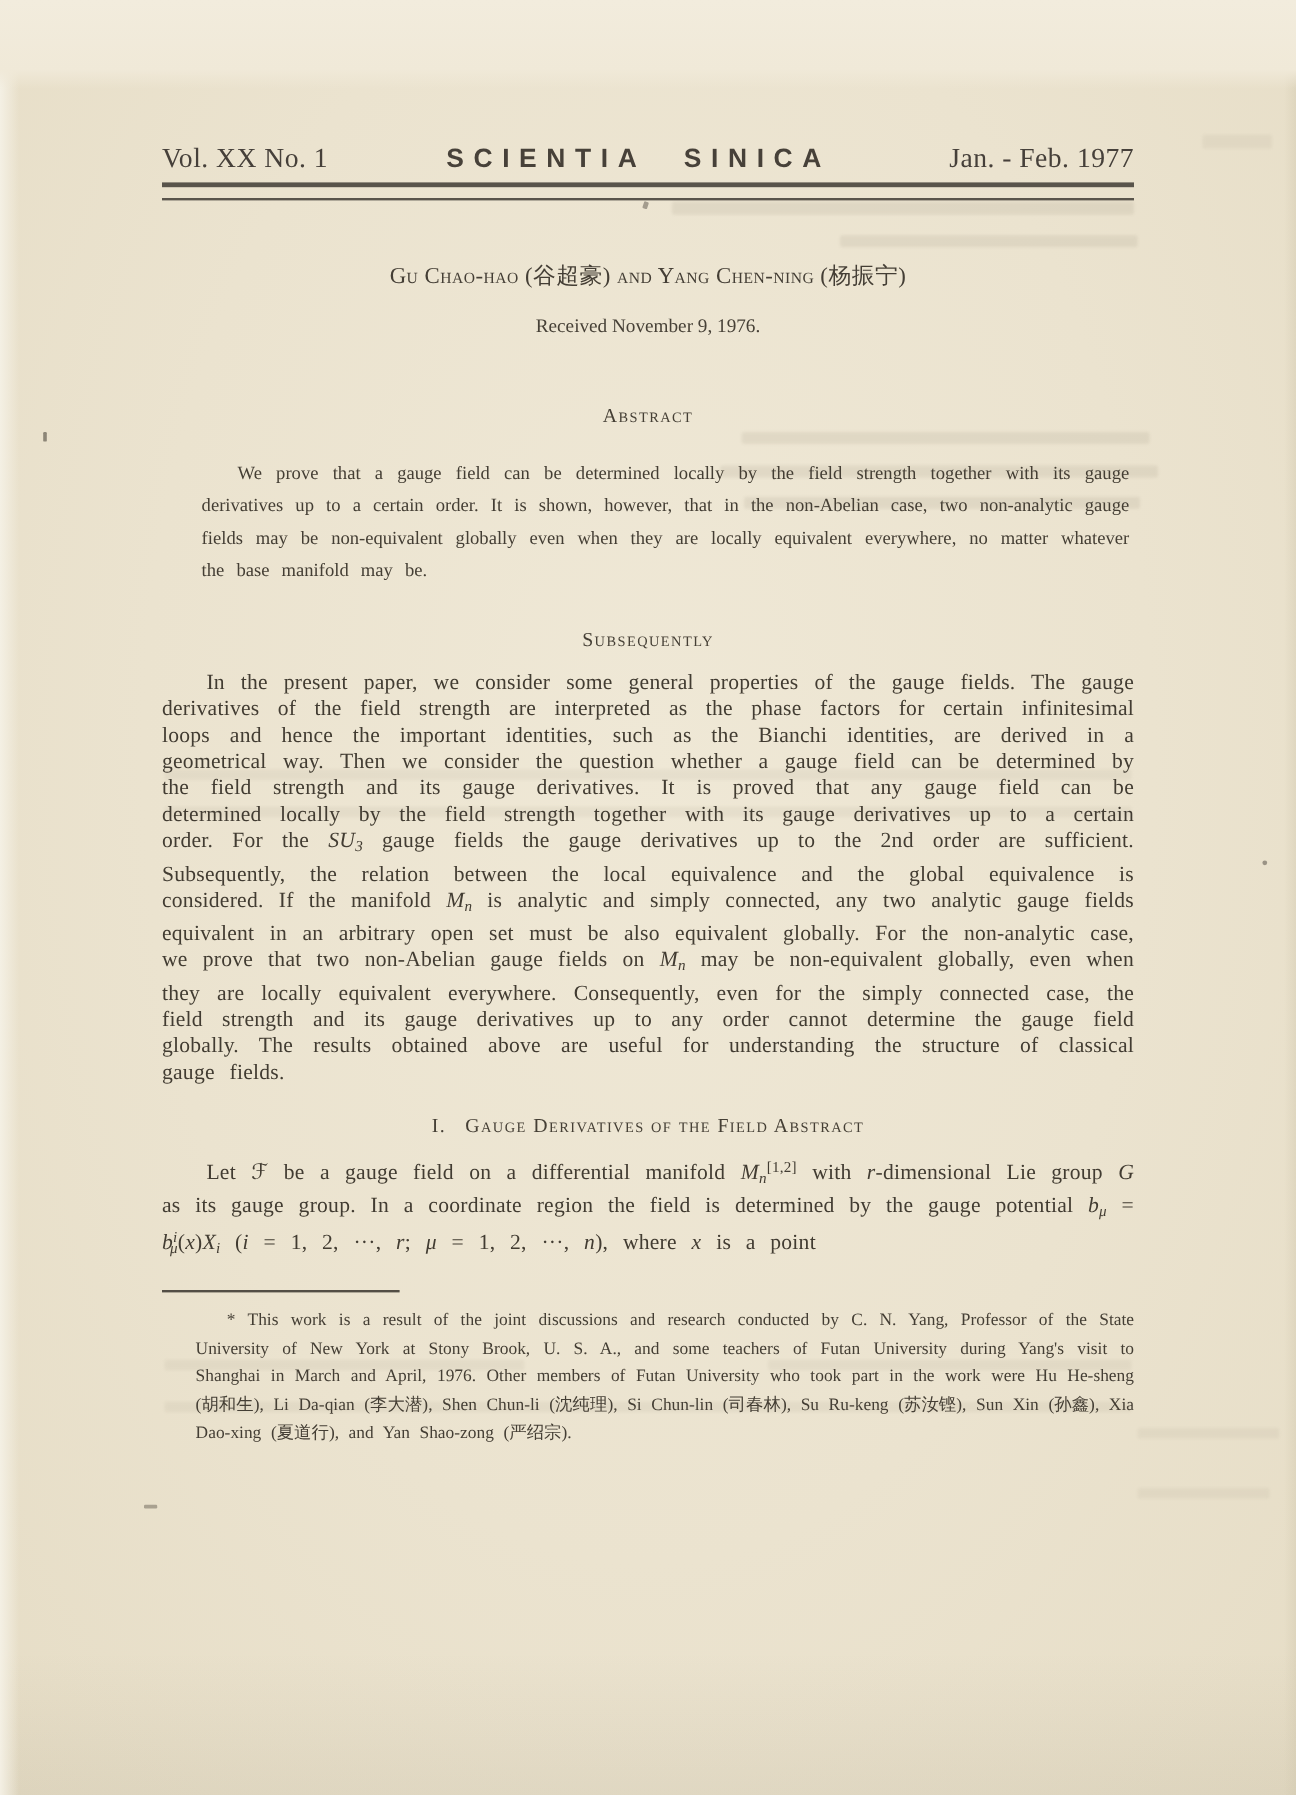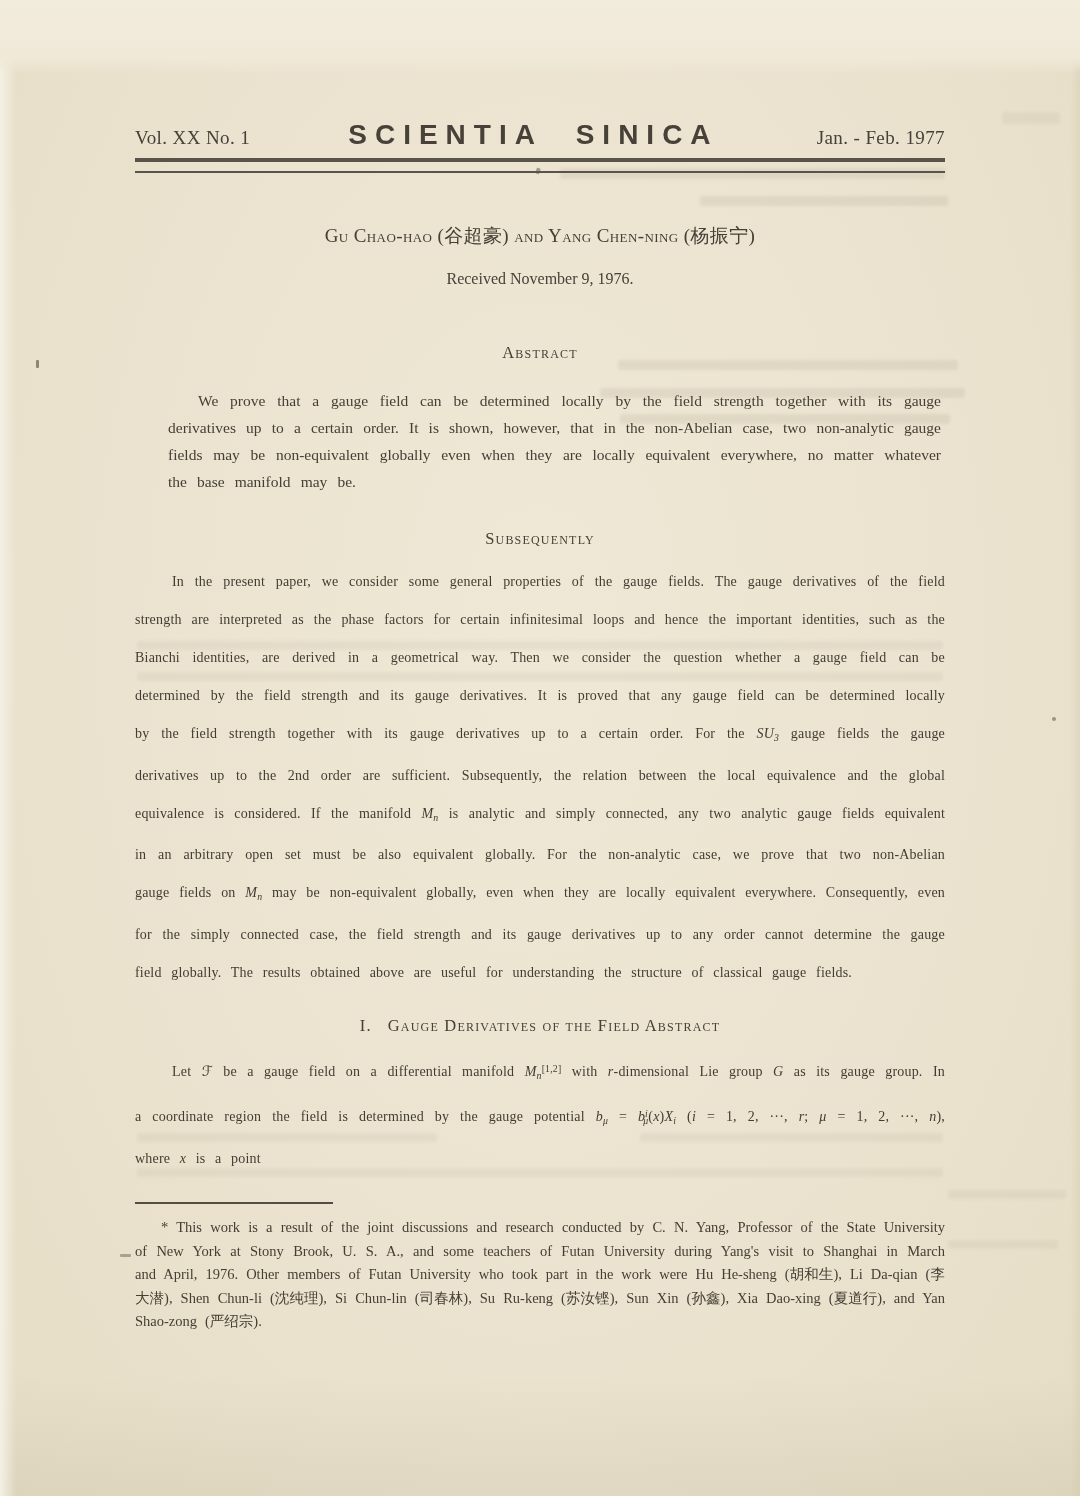--- a/index.html
+++ b/index.html
@@ -16,26 +16,26 @@
       linear-gradient(90deg, #f4f0e4 0px, rgba(244,240,228,0) 16px),
       linear-gradient(270deg, rgba(205,196,170,.35) 0px, rgba(205,196,170,0) 10px),
       linear-gradient(180deg, rgba(0,0,0,0) 92%, rgba(140,130,105,.10) 100%),
       radial-gradient(ellipse at 50% 42%, #efe8d6 0%, #ebe3cf 55%, #e6ddc6 100%);
     overflow:hidden;
   }
   .content{position:relative;padding:0 135px;}
 
   
   .masthead{display:flex;align-items:baseline;margin-top:119px;}
-  .masthead .vol,.masthead .date{font-size:19px;letter-spacing:.4px;color:#46403a;}
+  .masthead .vol,.masthead .date{font-size:23px;letter-spacing:.4px;color:#46403a;}
   .masthead .vol{flex:0 0 auto;}
   .masthead .journal{
     flex:1 1 auto;text-align:center;
     font-family:"Liberation Sans","DejaVu Sans",sans-serif;
-    font-weight:700;font-size:28px;letter-spacing:8px;word-spacing:18px;color:#474139;
+    font-weight:700;font-size:22px;letter-spacing:8px;word-spacing:18px;color:#474139;
   }
   .masthead .date{flex:0 0 auto;}
   .double-rule{margin-top:7px;height:9px;border-top:4px solid #59544b;border-bottom:2px solid #59544b;}
 
   
   .title{margin-top:50px;text-align:center;font-weight:700;font-size:33px;line-height:52px;
          letter-spacing:1.2px;word-spacing:9px;color:#393329;}
   .authors{margin-top:26px;text-align:center;font-size:19px;letter-spacing:.4px;
            font-variant:small-caps;color:#443e35;}
   .received{margin-top:21px;text-align:center;font-size:16px;color:#474137;}
@@ -47,30 +47,30 @@
   .sec-head{margin-top:24px;}
   .sec-head .sec-no{margin-right:16px;}
 
   
   .abstract{
     margin-top:24px;padding-left:33px;padding-right:4px;
     font-size:15.5px;line-height:27px;text-align:justify;text-indent:30px;
     word-spacing:.40em;color:#443e34;
   }
   .para{
-    margin-top:14px;font-size:14px;line-height:38px;text-align:justify;
+    margin-top:14px;font-size:18px;line-height:22px;text-align:justify;
     text-indent:37px;word-spacing:.42em;letter-spacing:.2px;color:#423c32;
   }
   .sec-para{margin-top:14px;}
 
   
   .fn-rule{margin-top:24px;width:198px;border-top:2px solid #534e45;}
   .footnote{
     margin-top:12px;font-size:14.5px;line-height:23.5px;text-align:justify;
-    text-indent:26px;word-spacing:.30em;color:#443e34;
+    text-indent:26px;word-spacing:.30em;color:#443e34;margin-left:28px;
   }
 
   
   .it{font-style:italic;}
   .scr{font-style:italic;font-family:"DejaVu Serif","DejaVu Sans",serif;}
   .sb{font-size:.70em;vertical-align:-0.28em;}
   .sp{font-size:.70em;vertical-align:0.45em;}
   .tk{margin-left:-0.50em;}
 
   

